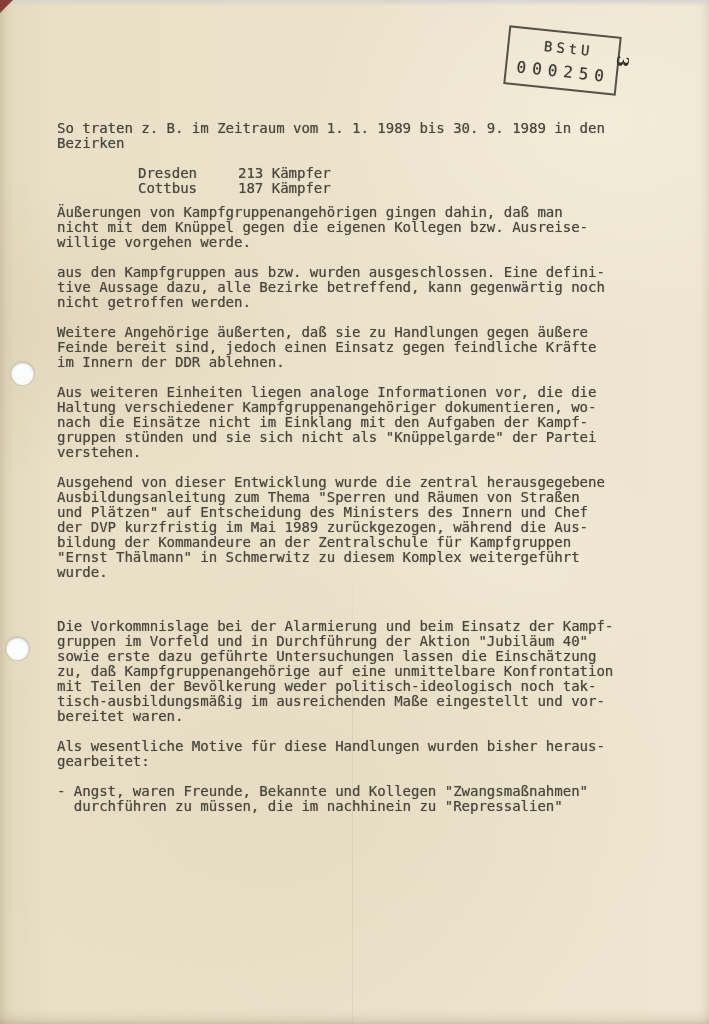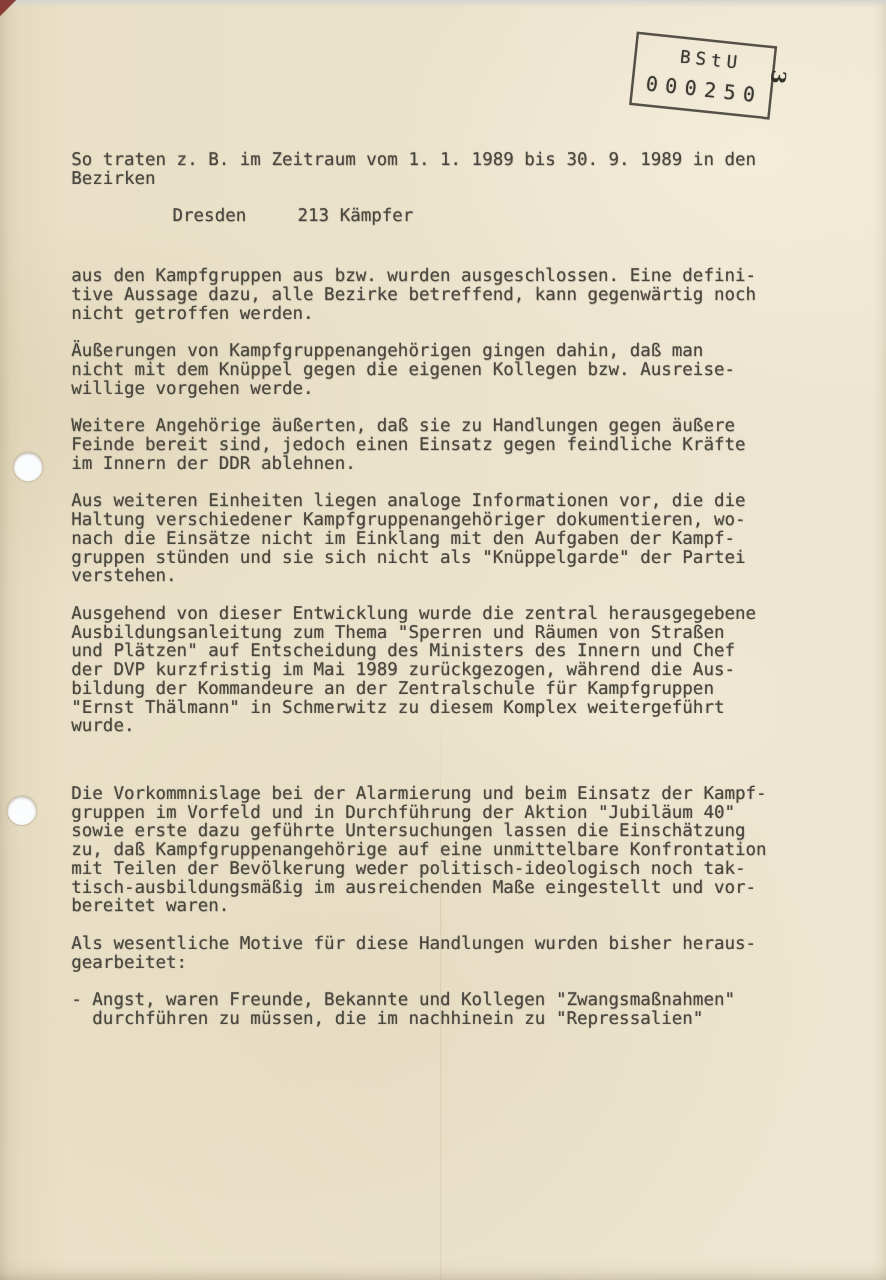--- a/index.html
+++ b/index.html
@@ -96,21 +96,21 @@
     line-height: 15px;
     text-shadow: 0 0 1px rgba(73,70,62,0.45), 0.4px 0.4px 0 rgba(73,70,62,0.2);
   }
   .para {
     white-space: pre;
     margin: 0 0 15px 0;
   }
   .para.gap-md { margin-top: 1px; }
   .para.gap-lg { margin-top: 39px; }
 
-  .ktable { margin: 0 0 33px 81px; }
+  .ktable { margin: 0 0 9px 81px; }
   .trow { display: flex; line-height: 15px; }
   .trow .tcell-b { width: 100px; }
 </style>
 </head>
 <body>
 
 <div class="page">
 
   <div class="scan-edge-top"></div>
   <div class="corner-mark"></div>
@@ -128,28 +128,32 @@
   <main class="text">
 
     <p class="para">So traten z. B. im Zeitraum vom 1. 1. 1989 bis 30. 9. 1989 in den
 Bezirken</p>
 
     <div class="ktable">
       <div class="trow">
         <span class="tcell-b">Dresden</span>
         <span class="tcell-v">213 Kämpfer</span>
       </div>
+      <div class="trow">
+        <span class="tcell-b">Cottbus</span>
+        <span class="tcell-v">187 Kämpfer</span>
+      </div>
     </div>
 
+    <p class="para">Äußerungen von Kampfgruppenangehörigen gingen dahin, daß man
+nicht mit dem Knüppel gegen die eigenen Kollegen bzw. Ausreise-
+willige vorgehen werde.</p>
     <p class="para">aus den Kampfgruppen aus bzw. wurden ausgeschlossen. Eine defini-
 tive Aussage dazu, alle Bezirke betreffend, kann gegenwärtig noch
 nicht getroffen werden.</p>
-    <p class="para">Äußerungen von Kampfgruppenangehörigen gingen dahin, daß man
-nicht mit dem Knüppel gegen die eigenen Kollegen bzw. Ausreise-
-willige vorgehen werde.</p>
     <p class="para">Weitere Angehörige äußerten, daß sie zu Handlungen gegen äußere
 Feinde bereit sind, jedoch einen Einsatz gegen feindliche Kräfte
 im Innern der DDR ablehnen.</p>
     <p class="para">Aus weiteren Einheiten liegen analoge Informationen vor, die die
 Haltung verschiedener Kampfgruppenangehöriger dokumentieren, wo-
 nach die Einsätze nicht im Einklang mit den Aufgaben der Kampf-
 gruppen stünden und sie sich nicht als "Knüppelgarde" der Partei
 verstehen.</p>
     <p class="para gap-md">Ausgehend von dieser Entwicklung wurde die zentral herausgegebene
 Ausbildungsanleitung zum Thema "Sperren und Räumen von Straßen

